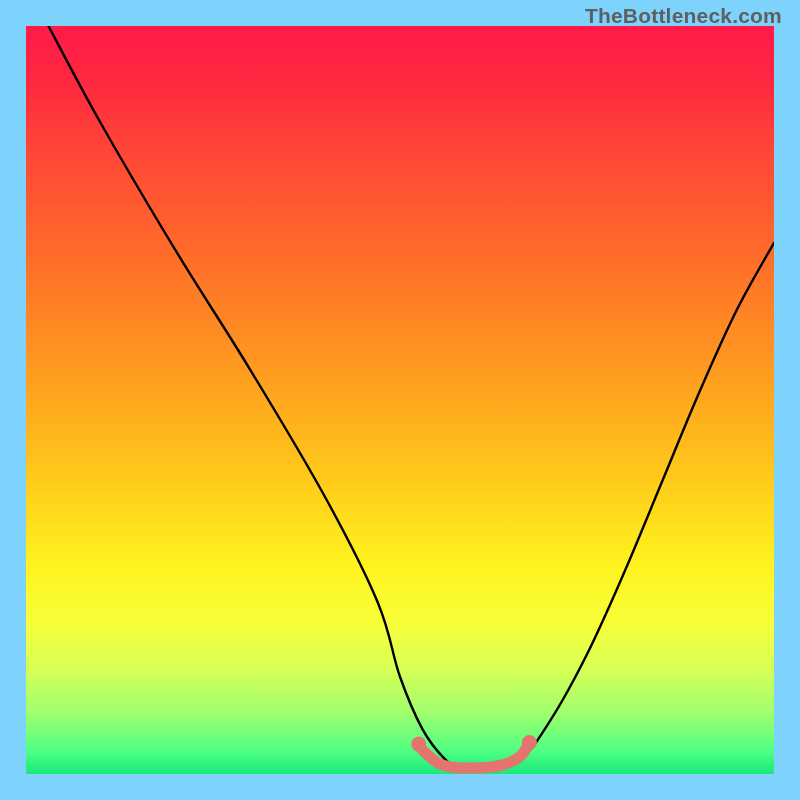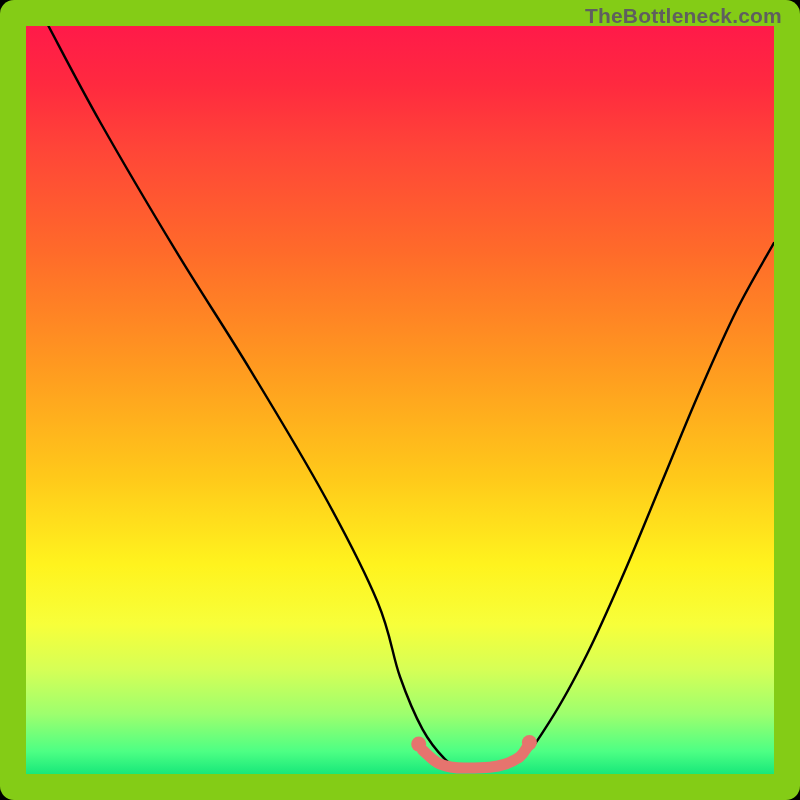--- a/index.html
+++ b/index.html
@@ -8,22 +8,21 @@
     width: 800px;
     height: 800px;
     background: #000;
     overflow: hidden;
     font-family: Arial, Helvetica, sans-serif;
   }
   .stage {
     position: relative;
     width: 800px;
     height: 800px;
-    background: #84cc16;
-    border-radius: 14px;
+    background: #7dd3fc;
   }
   .plot {
     position: absolute;
     left: 26px;
     top: 26px;
     width: 748px;
     height: 748px;
     background: linear-gradient(to bottom,
       #ff1a49 0%,
       #ff2a3f 8%,

